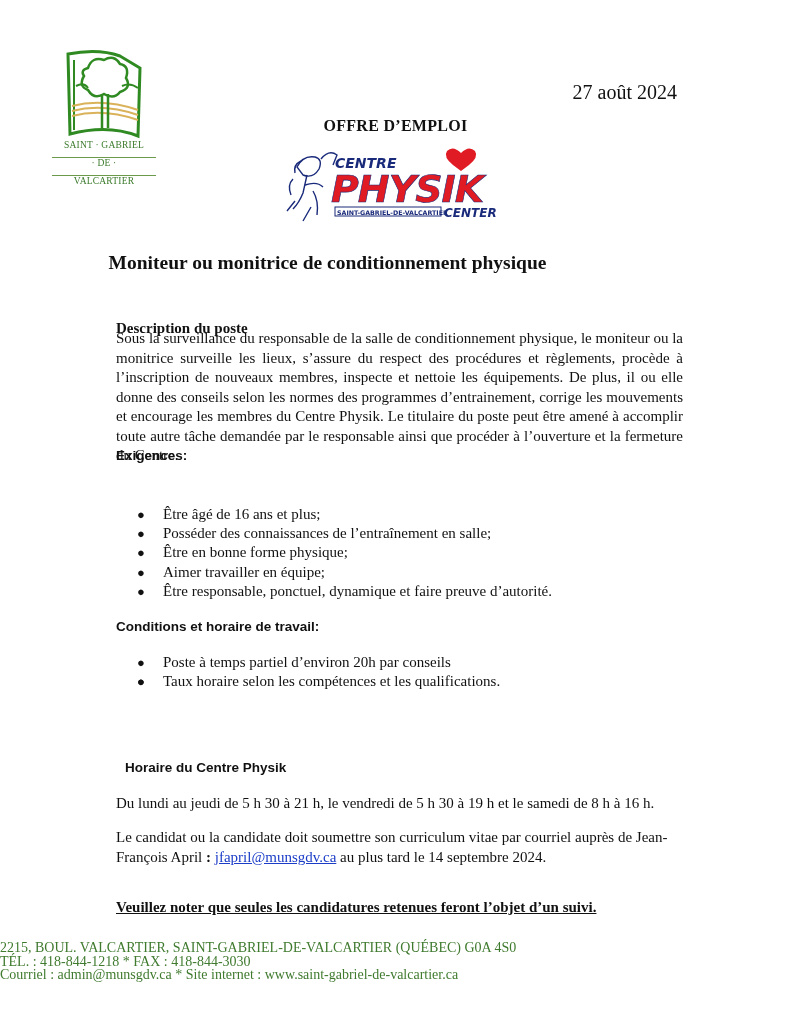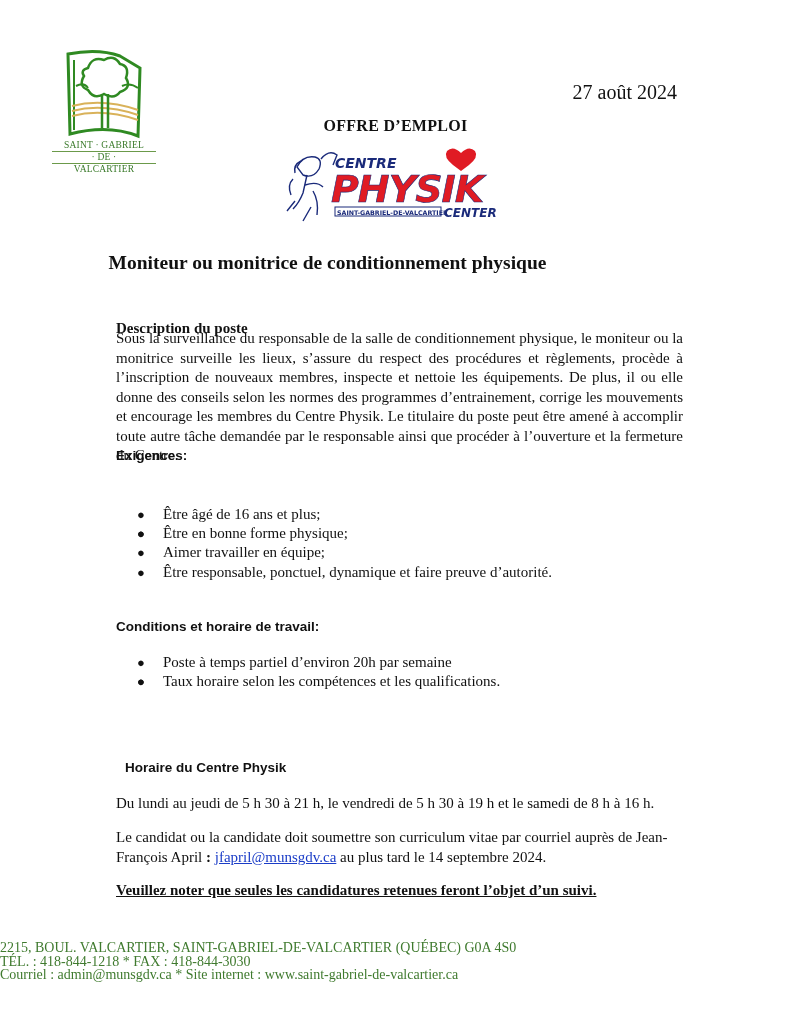--- a/index.html
+++ b/index.html
@@ -3,21 +3,21 @@
   <meta charset="utf-8">
   <style>
     * { margin: 0; padding: 0; box-sizing: border-box; }
     html, body { width: 791px; height: 1024px; background: #ffffff; overflow: hidden; }
     body { position: relative; font-family: "Liberation Serif", serif; color: #111; }
 
     .logo-sgdv { position: absolute; left: 58px; top: 46px; width: 92px; height: 130px; }
     .logo-sgdv svg { display: block; }
     .sgdv-text { position: absolute; left: 52px; top: 140px; width: 104px; text-align: center;
       font-family: "Liberation Serif", serif; font-size: 9.5px; line-height: 11px; color: #3a7a2a; letter-spacing: 0.2px; }
-    .sgdv-text div { border-bottom: 1px solid #6b9a4a; padding-bottom: 0px; }
+    .sgdv-text div { border-bottom: 1px solid #6b9a4a; padding-bottom: 6px; }
     .sgdv-text div:last-child { border-bottom: none; }
 
     .date { position: absolute; right: 114px; top: 81px; font-size: 20px; }
 
     .doc-title { position: absolute; left: 0; width: 791px; top: 117px; text-align: center;
       font-size: 16px; font-weight: bold; letter-spacing: 0.3px; }
 
     .physik-logo { position: absolute; left: 283px; top: 145px; width: 230px; height: 80px; }
 
     .job-title { position: absolute; left: 0; width: 655px; top: 252px; text-align: center;
@@ -27,21 +27,21 @@
     .h-serif { font-family: "Liberation Serif", serif; font-weight: bold; font-size: 15px; }
     .h-sans { font-family: "Liberation Sans", sans-serif; font-weight: bold; font-size: 13.5px; }
     .para { font-size: 15px; line-height: 19.5px; text-align: justify; }
     .para.left { text-align: left; }
 
     ul.bullets { list-style: none; }
     ul.bullets li { position: relative; padding-left: 26px; font-size: 15px; line-height: 19.2px; }
     ul.bullets li .dot { position: absolute; left: 0; top: 0; font-size: 13px; }
 
     a.email { color: #1a3cc7; text-decoration: underline; }
-    .notice { font-weight: bold; font-size: 15px; text-decoration: underline; }
+    .notice { font-weight: bold; font-size: 15px; text-decoration: underline; margin-top: 17px; }
 
     .footer { position: absolute; left: 0; width: 791px; top: 941px; text-align: left;
       font-family: "Liberation Serif", serif; font-size: 14px; line-height: 13.5px; color: #3f7a2e; }
   </style>
 </head>
 <body>
 
 <div class="logo-sgdv">
   <svg width="92" height="96" viewBox="0 0 92 96">
     <path d="M10 8 Q40 2 62 10 L82 22 L80 90 Q50 78 12 88 Z" fill="none" stroke="#2f8a22" stroke-width="3"></path>
@@ -94,33 +94,33 @@
 <div class="content" style="top:329px;">
   <p class="para">Sous la surveillance du responsable de la salle de conditionnement physique, le moniteur ou la monitrice surveille les lieux, s’assure du respect des procédures et règlements, procède à l’inscription de nouveaux membres, inspecte et nettoie les équipements. De plus, il ou elle donne des conseils selon les normes des programmes d’entrainement, corrige les mouvements et encourage les membres du Centre Physik. Le titulaire du poste peut être amené à accomplir toute autre tâche demandée par le responsable ainsi que procéder à l’ouverture et la fermeture du Centre.</p>
 </div>
 
 <div class="content" style="top:448px;">
   <div class="h-sans">Exigences:</div>
 </div>
 <div class="content" style="top:505px; left:137px; width:540px;">
   <ul class="bullets">
     <li><span class="dot">●</span><span>Être âgé de 16 ans et plus;</span></li>
-    <li><span class="dot">●</span></li>
+    <li><span class="dot">●</span><span>Posséder des connaissances de l’entraînement en salle;</span></li>
     <li><span class="dot">●</span><span>Être en bonne forme physique;</span></li>
     <li><span class="dot">●</span><span>Aimer travailler en équipe;</span></li>
     <li><span class="dot">●</span><span>Être responsable, ponctuel, dynamique et faire preuve d’autorité.</span></li>
   </ul>
 </div>
 
 <div class="content" style="top:619px;">
   <div class="h-sans">Conditions et horaire de travail:</div>
 </div>
 <div class="content" style="top:653px; left:137px; width:540px;">
   <ul class="bullets">
-    <li><span class="dot">●</span><span>Poste à temps partiel d’environ 20h par semaine</span></li>
+    <li><span class="dot">●</span><span>Poste à temps partiel d’environ 20h par conseils</span></li>
     <li><span class="dot">●</span></li>
     <li><span class="dot">●</span><span>Taux horaire selon les compétences et les qualifications.</span></li>
   </ul>
 </div>
 
 <div class="content" style="top:760px;padding-left:9px;">
   <div class="h-sans">Horaire du Centre Physik</div>
 </div>
 <div class="content" style="top:794px; width:580px;">
   <p class="para left">Du lundi au jeudi de 5 h 30 à 21 h, le vendredi de 5 h 30 à 19 h et le samedi de 8 h à 16 h.</p>

